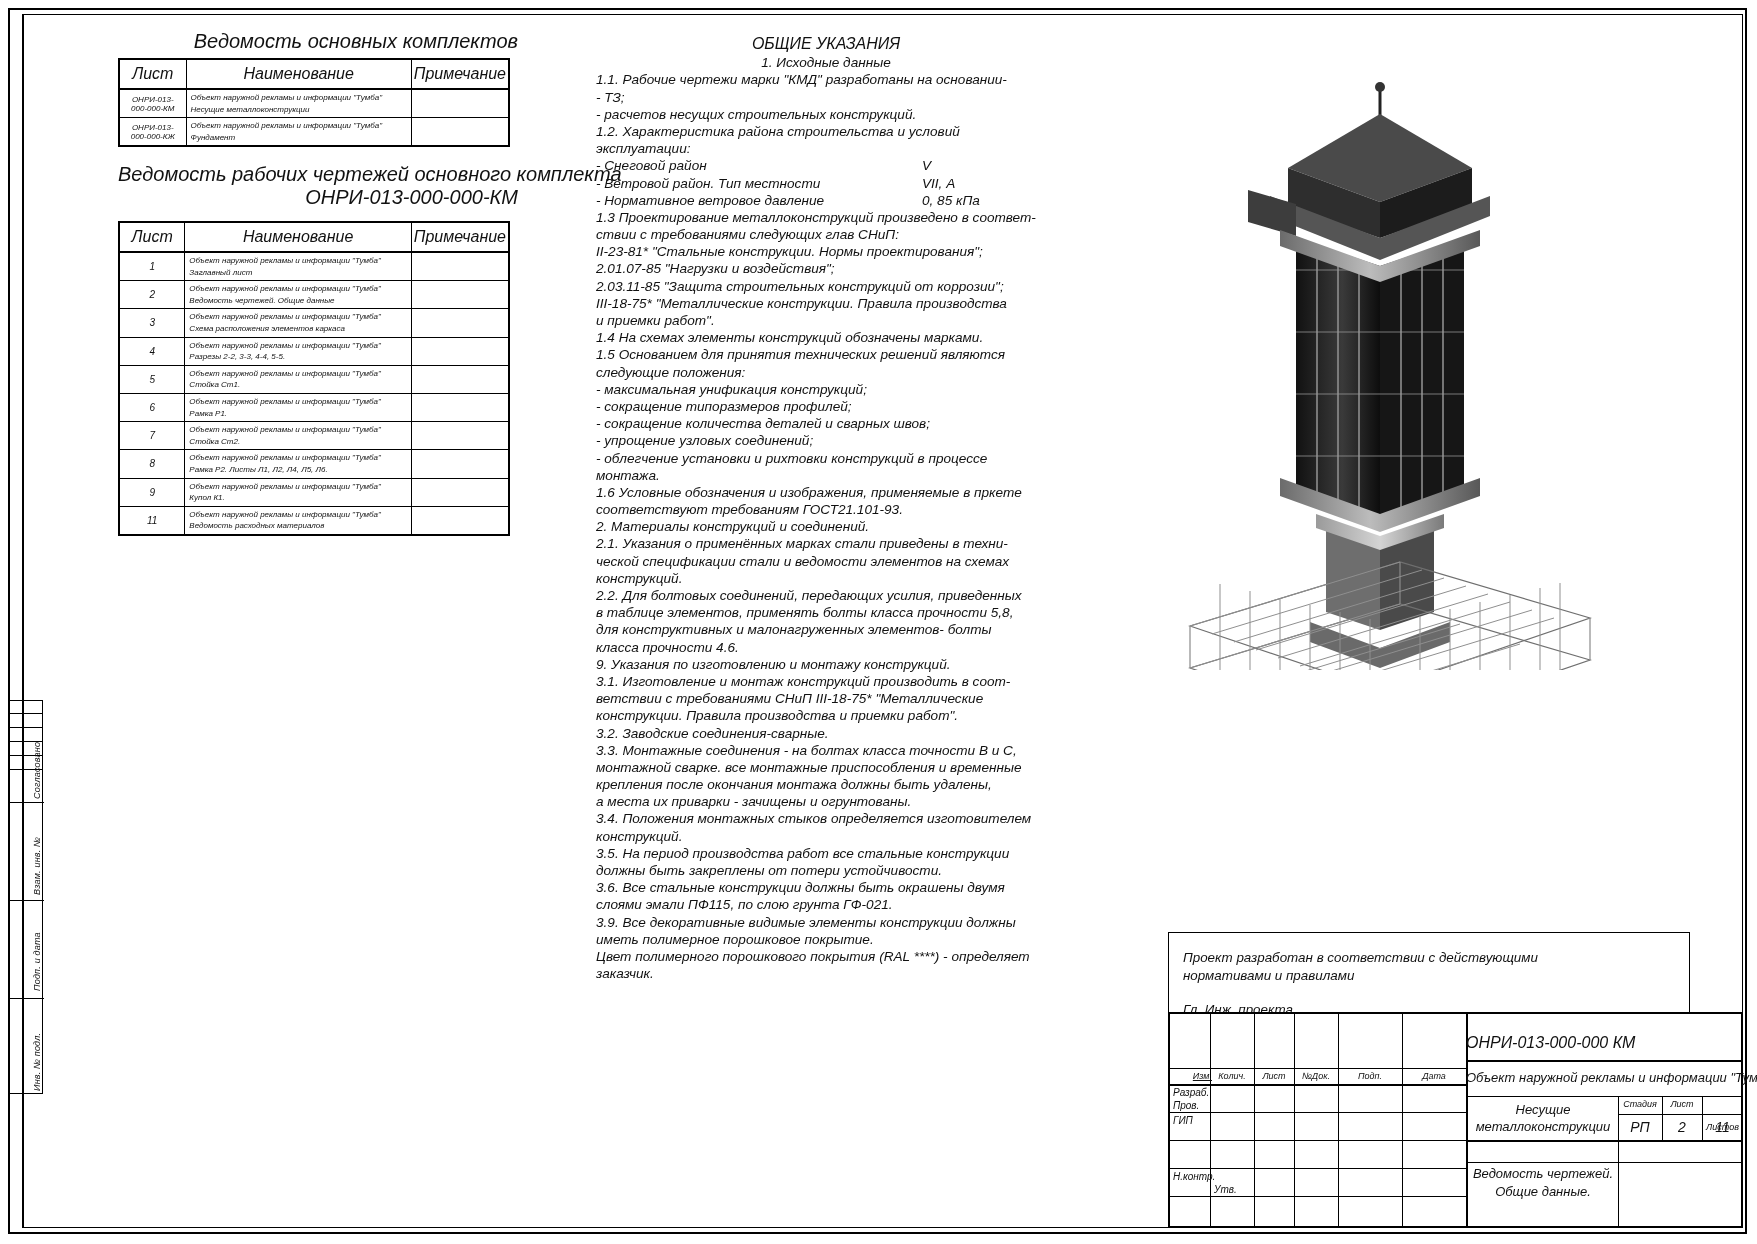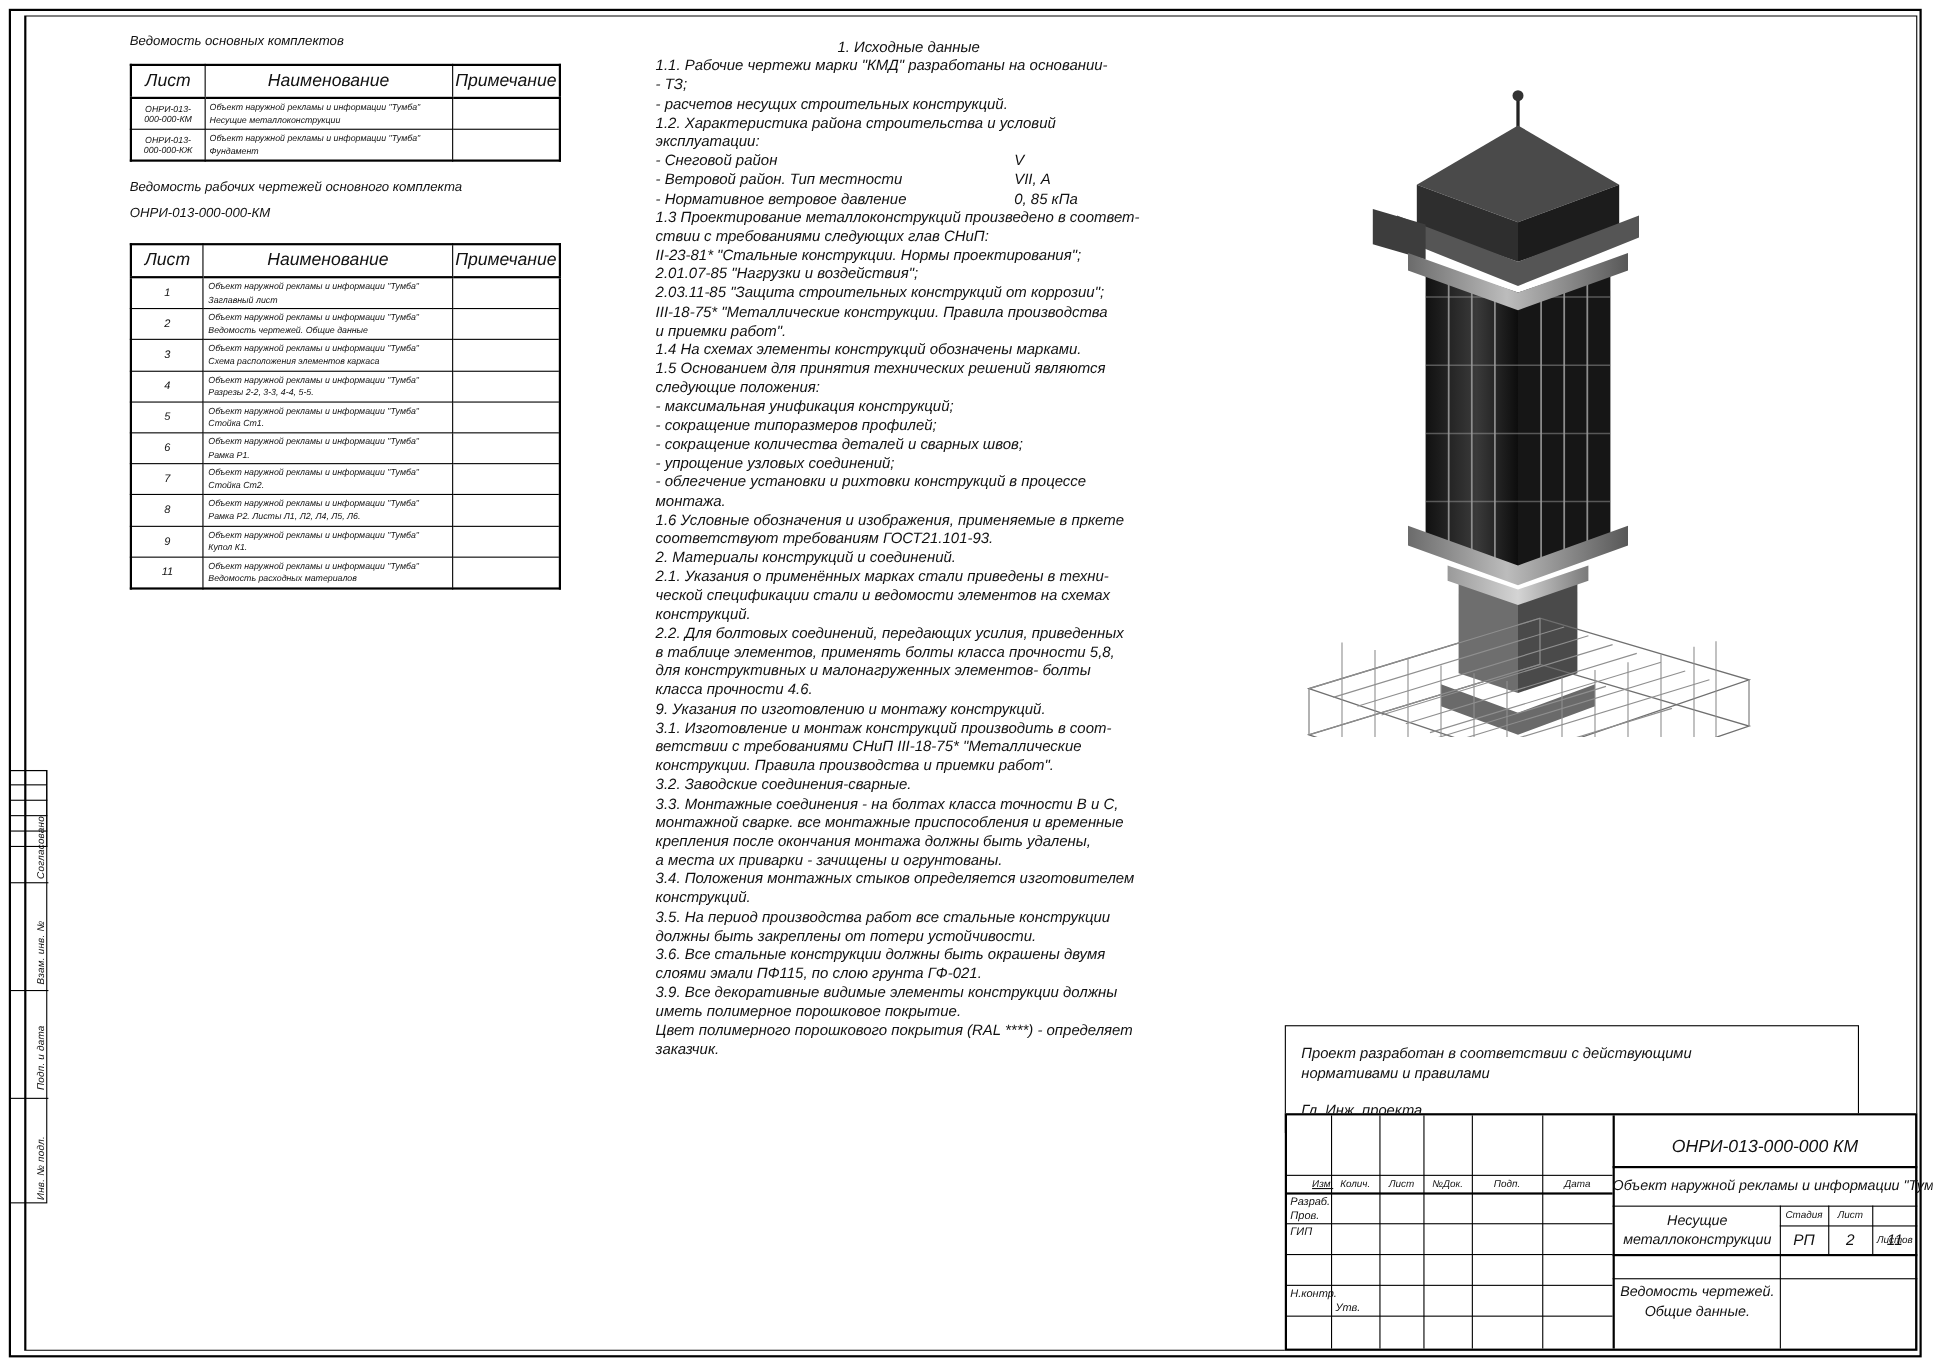--- a/index.html
+++ b/index.html
@@ -34,22 +34,22 @@
     white-space:nowrap;font-size:9px;font-style:italic;
   }
   #left-grid{
     position:absolute;left:9px;top:700px;width:34px;height:72px;
   }
   #left-grid div{border:1px solid #000;height:14px;box-sizing:border-box;border-top:none;}
   #left-grid div:first-child{border-top:1px solid #000;}
 
   
   .h-center{
-    position:absolute;text-align:left;font-style:italic;
-    font-size:12px;white-space:nowrap;
+    position:absolute;text-align:right;font-style:italic;
+    font-size:20px;white-space:nowrap;
   }
 
   
   table.vedom{
     position:absolute;border-collapse:collapse;
     border:2px solid #000;background:#fff;
   }
   table.vedom th{
     font-style:italic;font-weight:normal;font-size:16px;
     border-bottom:2px solid #000;border-right:1px solid #000;
@@ -241,20 +241,21 @@
         <td class="c-name">
           <div>Объект наружной рекламы и информации "Тумба"</div>
           <div>Ведомость расходных материалов</div>
         </td>
         <td></td>
       </tr>
     </tbody>
 </table>
 
 <div id="notes">
+  <div class="ln ctr" style="font-size:16px;">ОБЩИЕ УКАЗАНИЯ</div>
   <div class="ln ctr">1. Исходные данные</div>
   <div class="ln">1.1. Рабочие чертежи марки "КМД" разработаны на основании-</div>
   <div class="ln">- ТЗ;</div>
   <div class="ln">- расчетов несущих строительных конструкций.</div>
   <div class="ln">1.2. Характеристика района строительства и условий</div>
   <div class="ln">эксплуатации:</div>
 
   <div class="ln">
     <span>- Снеговой район</span>
     <span class="val">V</span>
@@ -453,21 +454,21 @@
   <div class="t" style="position:absolute;left:3px;top:86px;font-size:10px;">Пров.</div>
   <div class="t" style="position:absolute;left:3px;top:101px;font-size:10px;">ГИП</div>
   <div class="t" style="position:absolute;left:3px;top:157px;font-size:10px;">Н.контр.</div>
   <div class="t" style="position:absolute;left:3px;top:170px;font-size:10px;margin-left:41px;">Утв.</div>
 
   <div class="hline2" style="left:296px;top:46px;width:277px;"></div>
   <div class="hline" style="left:296px;top:82px;width:277px;"></div>
   <div class="hline2" style="left:296px;top:126px;width:277px;"></div>
   <div class="hline" style="left:296px;top:148px;width:277px;"></div>
 
-  <div class="t" style="position:absolute;left:296px;top:20px;width:277px;text-align:center;font-size:16px;">ОНРИ-013-000-000 КМ</div>
+  <div class="t" style="position:absolute;left:296px;top:20px;width:277px;text-align:left;font-size:16px;">ОНРИ-013-000-000 КМ</div>
   <div class="t" style="position:absolute;left:296px;top:56px;width:277px;text-align:center;font-size:13px;">Объект наружной рекламы и информации "Тумба"</div>
 
   <div class="vline" style="left:448px;top:82px;height:130px;"></div>
   <div class="t" style="position:absolute;left:300px;top:88px;width:146px;text-align:center;font-size:13px;">Несущие</div>
   <div class="t" style="position:absolute;left:300px;top:105px;width:146px;text-align:center;font-size:13px;">металлоконструкции</div>
   <div class="t" style="position:absolute;left:300px;top:152px;width:146px;text-align:center;font-size:13px;">Ведомость чертежей.</div>
   <div class="t" style="position:absolute;left:300px;top:170px;width:146px;text-align:center;font-size:13px;">Общие данные.</div>
 
   <div class="vline" style="left:492px;top:82px;height:44px;"></div>
   <div class="vline" style="left:532px;top:82px;height:44px;"></div>

